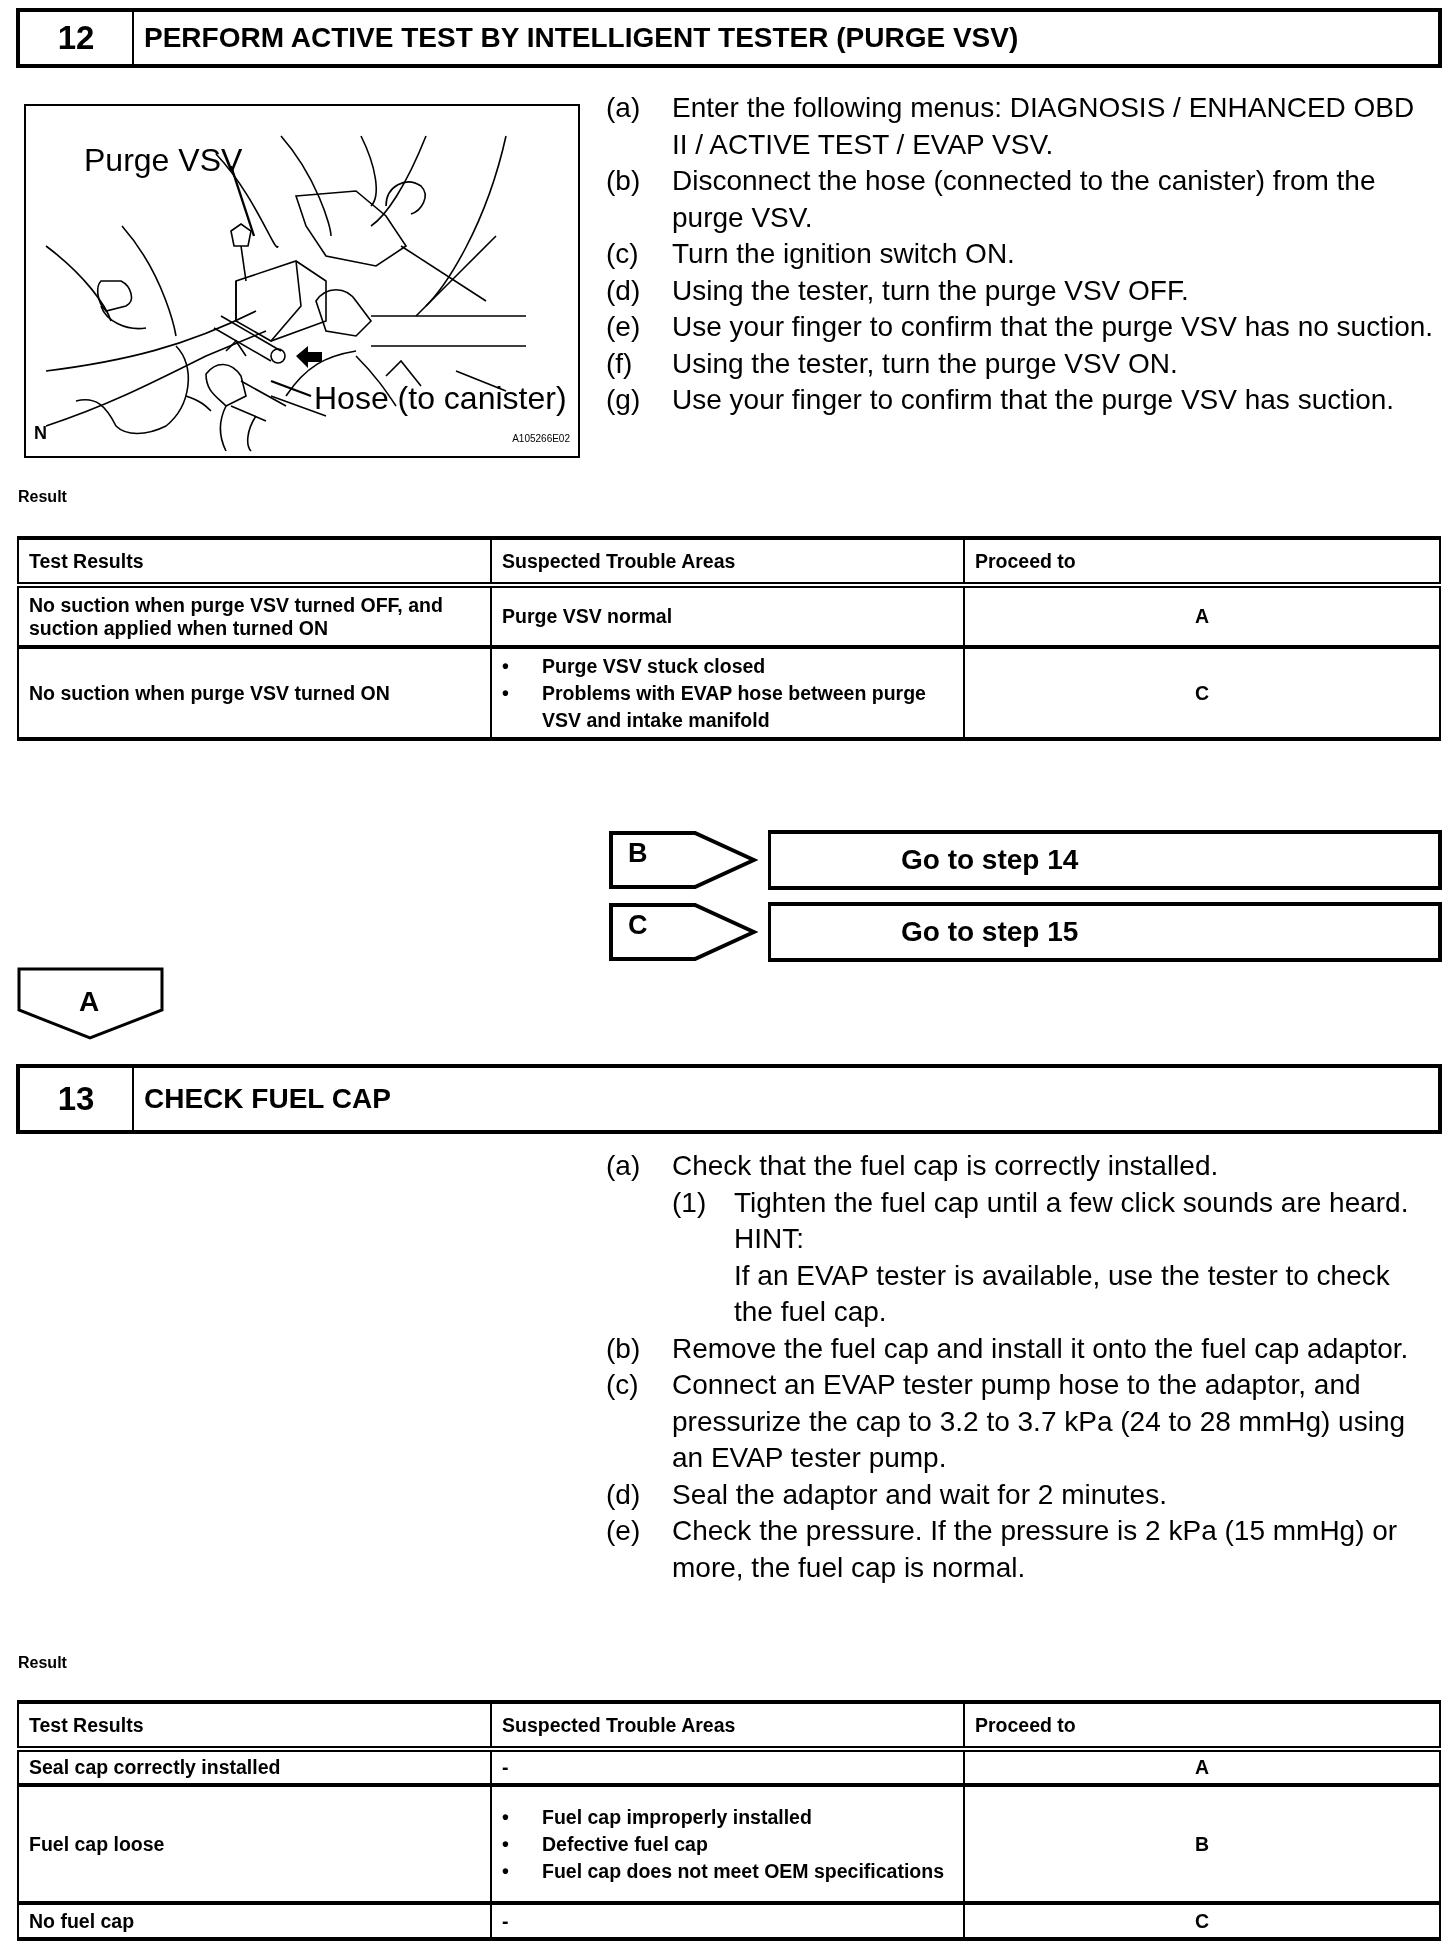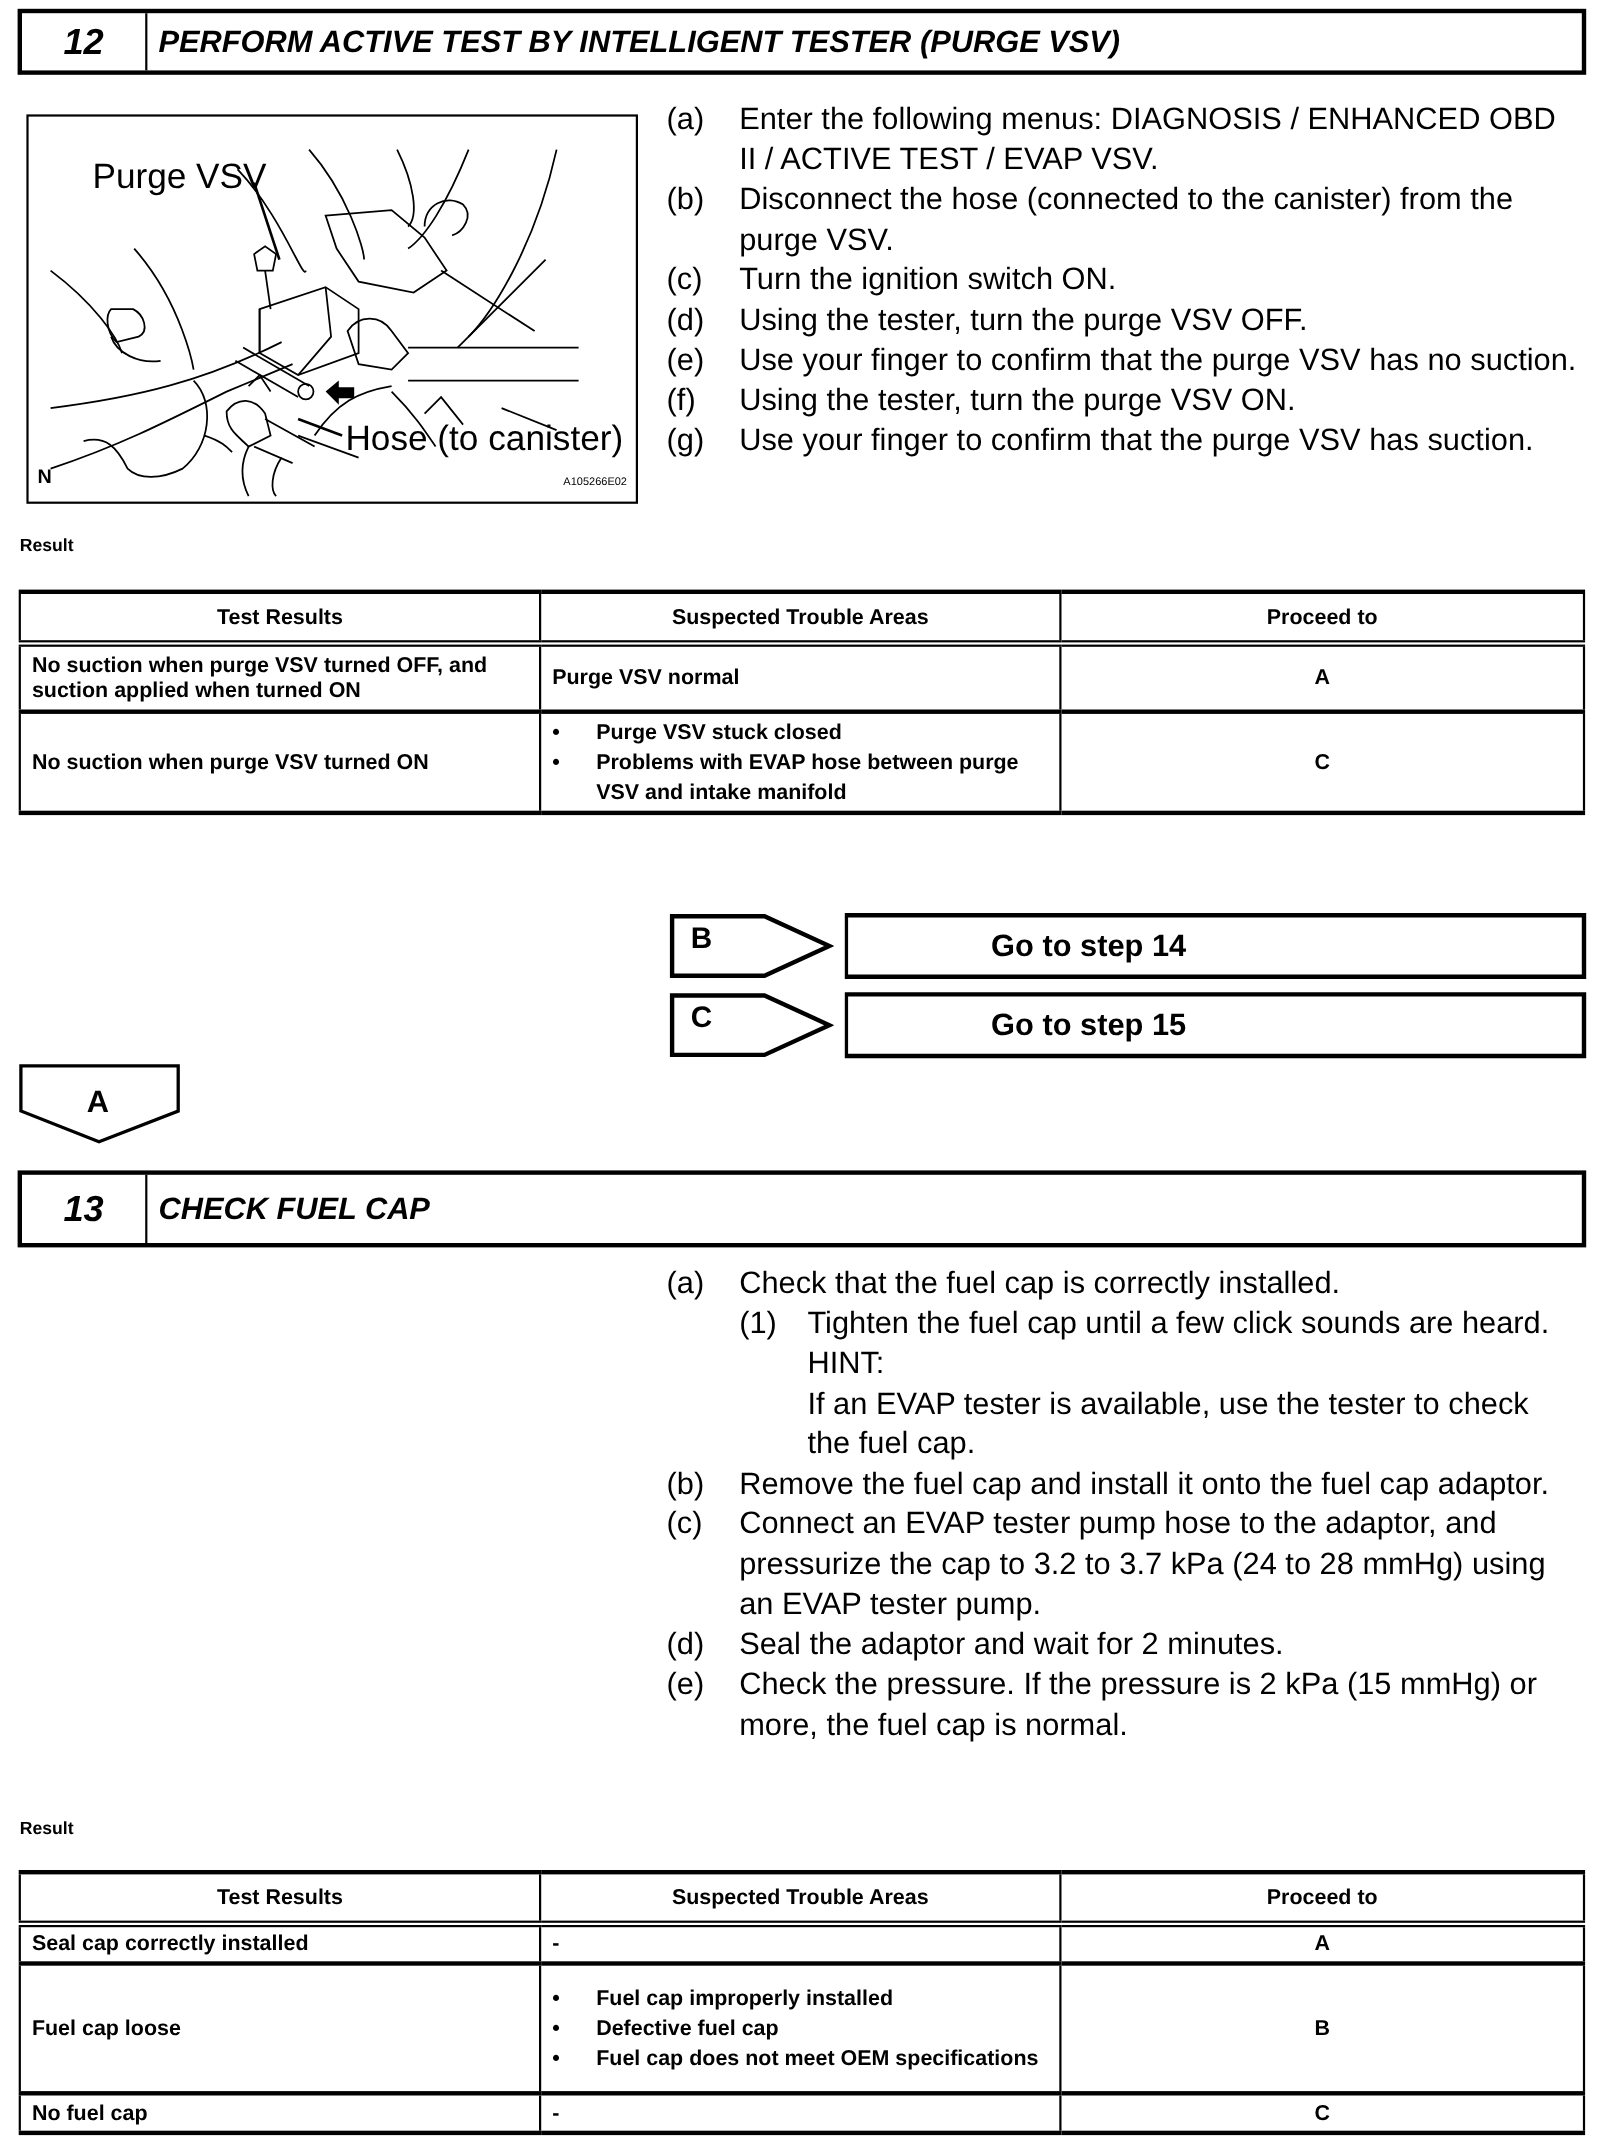--- a/index.html
+++ b/index.html
@@ -4,21 +4,21 @@
 <style>
   html, body { margin: 0; padding: 0; background: #ffffff; }
   body {
     width: 1456px; height: 1960px; position: relative; overflow: hidden;
     font-family: "Liberation Sans", sans-serif; color: #000;
   }
 
   
   .step-header {
     position: absolute; left: 16px; width: 1426px; height: 60px;
-    border: 4px solid #000; box-sizing: border-box; display: flex; align-items: stretch; font-style: italic;
+    border: 4px solid #000; box-sizing: border-box; display: flex; align-items: stretch;
   }
   .step-num {
     width: 112px; border-right: 2px solid #000; display: flex; align-items: center; justify-content: center;
     font-weight: bold; font-size: 33px;
   }
   .step-title {
     flex: 1; display: flex; align-items: center; padding-left: 10px;
     font-weight: bold; font-size: 28px;
   }
 
@@ -45,21 +45,21 @@
   .result-title { position: absolute; left: 18px; font-size: 16px; font-weight: bold; }
 
   
   table.res {
     position: absolute; left: 17px; width: 1424px; border-collapse: collapse;
     font-size: 19.5px; font-weight: bold;
   }
   table.res td, table.res th {
     border: 2px solid #000; padding: 2px 10px; vertical-align: middle;
   }
-  table.res th { font-weight: bold; text-align: center; height: 38px; border-bottom: 6px double #000; }
+  table.res th { font-weight: bold; text-align: left; height: 38px; border-bottom: 6px double #000; }
   table.res tr.top th { border-top: 4px solid #000; }
   table.res td.c { text-align: center; }
   table.res tr.thick td { border-top: 4px solid #000; }
   table.res tr.last td { border-bottom: 4px solid #000; }
   table.res col.c1 { width: 473px; }
   table.res col.c2 { width: 473px; }
   ul.bul { margin: 0; padding: 0; list-style: none; }
   ul.bul li { position: relative; padding-left: 40px; line-height: 27px; }
   ul.bul li::before { content: "•"; position: absolute; left: 0; }
 

